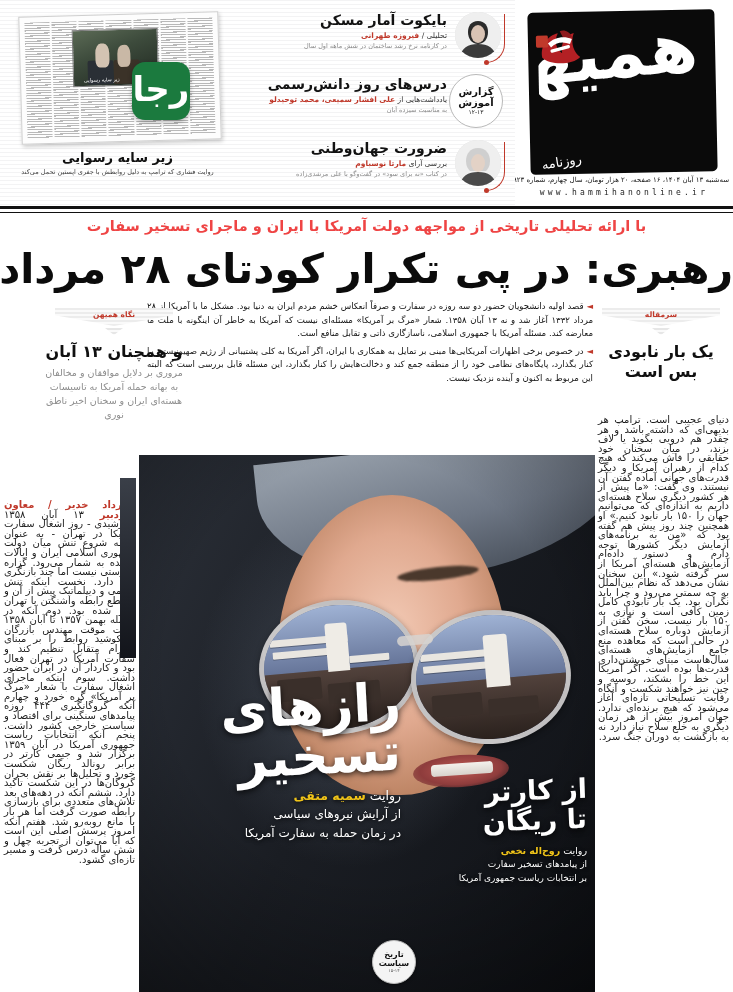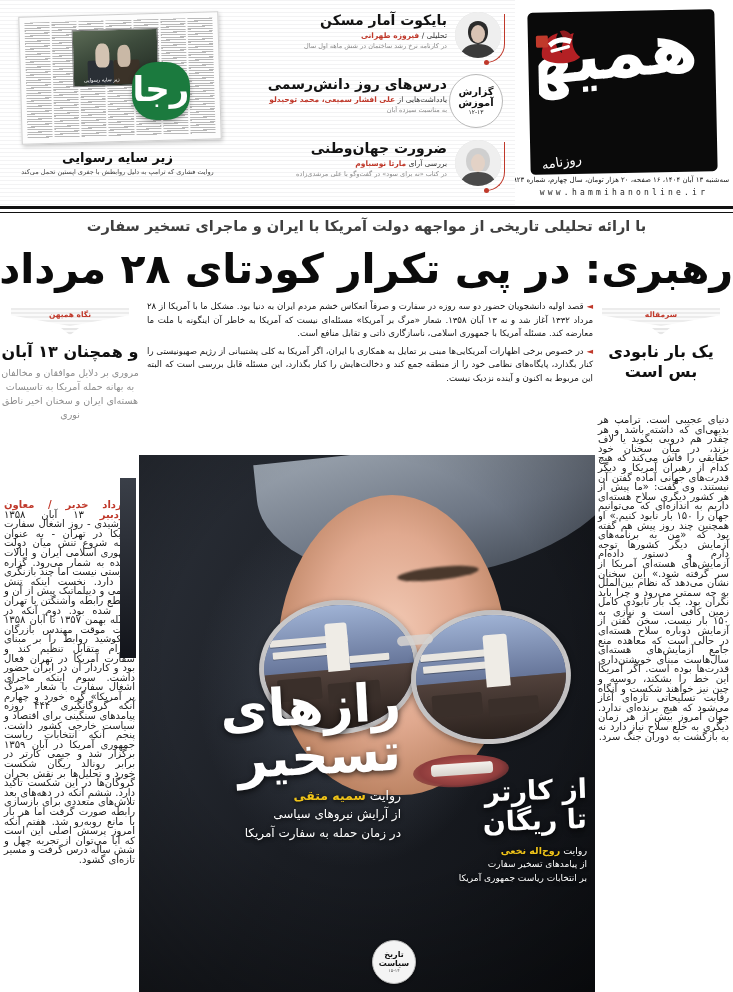--- a/index.html
+++ b/index.html
@@ -125,21 +125,21 @@
     border:1px solid #7b7b7b;overflow:hidden;
   }
   .pv-photo .pf{position:absolute;border-radius:40% 40% 30% 30%;}
   .pv-photo .f1{left:22px;top:13px;width:14px;height:24px;background:#d3c3b2;}
   .pv-photo .f2{left:44px;top:15px;width:13px;height:22px;background:#c9b8a6;}
   .pv-photo .suitl{left:14px;top:30px;width:26px;height:24px;background:#2a2f35;border-radius:2px;}
   .pv-photo .suitr{left:40px;top:30px;width:26px;height:24px;background:#3b3228;border-radius:2px;}
   .pv-cap{position:absolute;left:10px;bottom:3px;font-size:5px;color:#fff;}
   .pv-appicon{
     position:absolute;left:132px;top:62px;width:58px;height:58px;
-    background:#1b7a3e;border-radius:24px;
+    background:#1b7a3e;border-radius:13px;
     box-shadow:0 2px 5px rgba(0,0,0,.3);
     display:flex;align-items:center;justify-content:center;
   }
   .pv-appicon span{
     color:#fff;font-size:34px;font-weight:bold;line-height:34px;
     margin-top:-4px;
   }
   .pv-title{
     position:absolute;left:0;top:150px;width:235px;text-align:center;
     font-size:13px;font-weight:bold;color:#111;
@@ -148,21 +148,21 @@
     position:absolute;left:0;top:168px;width:235px;text-align:center;
     font-size:6.5px;color:#444;
   }
 
   
   .rule{position:absolute;left:0;width:733px;background:#111;}
 
   
   .kicker{
     position:absolute;left:0;top:218px;width:733px;text-align:center;
-    font-size:14.5px;font-weight:bold;color:#404040;letter-spacing:-.3px;
+    font-size:14.5px;font-weight:bold;color:#ef4444;letter-spacing:-.3px;
   }
   .headline{
     position:absolute;left:0;top:243px;width:733px;text-align:center;
     font-size:41px;font-weight:bold;color:#0b0b0b;letter-spacing:-1.4px;
     line-height:52px;white-space:nowrap;
   }
 
   
   .lead{
     position:absolute;right:140px;top:300px;width:446px;
@@ -446,21 +446,21 @@
     </div>
     <div class="t-h">
       <div>یک بار نابودی</div>
       <div>بس است</div>
     </div>
   </div>
   <div class="rcol coltext">
     <p>دنیای عجیبی است. ترامپ هر بدیهی‌ای که داشته باشد و هر چقدر هم درویی بگوید یا لاف بزند، در میان سخنان خود حقایقی را فاش می‌کند که هیچ کدام از رهبران آمریکا و دیگر قدرت‌های جهانی آماده گفتن آن نیستند. وی گفت: «ما پیش از هر کشور دیگری سلاح هسته‌ای داریم به اندازه‌ای که می‌توانیم جهان را ۱۵۰ بار نابود کنیم.» او همچنین چند روز پیش هم گفته بود که «من به برنامه‌های آزمایش دیگر کشورها توجه دارم و دستور داده‌ام آزمایش‌های هسته‌ای آمریکا از سر گرفته شود.» این سخنان نشان می‌دهد که نظام بین‌الملل به چه سمتی می‌رود و چرا باید نگران بود. یک بار نابودی کامل زمین کافی است و نیازی به ۱۵۰ بار نیست. سخن گفتن از آزمایش دوباره سلاح هسته‌ای در حالی است که معاهده منع جامع آزمایش‌های هسته‌ای سال‌هاست مبنای خویشتن‌داری قدرت‌ها بوده است. اگر آمریکا این خط را بشکند، روسیه و چین نیز خواهند شکست و آنگاه رقابت تسلیحاتی تازه‌ای آغاز می‌شود که هیچ برنده‌ای ندارد. جهان امروز بیش از هر زمان دیگری به خلع سلاح نیاز دارد نه به بازگشت به دوران جنگ سرد.</p>
   </div>
 
-  <div class="teaser" style="left:0px;top:308px;">
+  <div class="teaser" style="left:0px;top:308px;padding-left:44px;">
     <div class="chev">
       <div class="lbl">نگاه همیهن</div>
       <div class="tick"></div>
     </div>
     <div class="t-h">و همچنان ۱۳ آبان</div>
     <div class="t-s">مروری بر دلایل موافقان و مخالفان به بهانه حمله آمریکا به تاسیسات هسته‌ای ایران و سخنان اخیر ناطق نوری</div>
   </div>
   <div class="lcol coltext">
     <p>
       <span class="by">مهرداد خدیر / معاون سردبیر</span>

